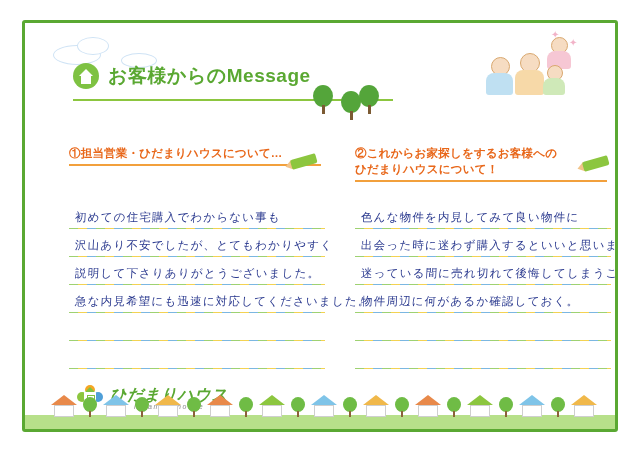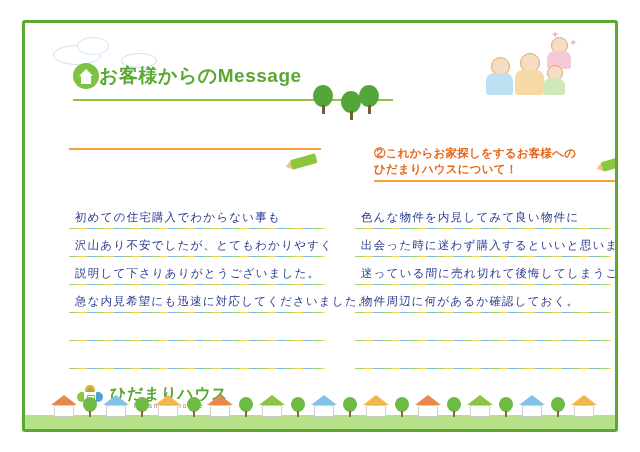--- a/index.html
+++ b/index.html
@@ -50,20 +50,21 @@
     left: 0; top: 34px;
     width: 100%;
     height: 52px;
   }
   .title-wrap {
     position: absolute;
     left: 48px;
     top: 6px;
     display: flex;
     align-items: center;
+    gap: 9px;
   }
   .house-badge {
     width: 26px; height: 26px;
     border-radius: 50%;
     background: #7ec242;
     position: relative;
     flex: 0 0 auto;
   }
   .house-badge::before {
     content: "";
@@ -139,21 +140,21 @@
     font-size: 10px;
   }
 
   
   .sec {
     position: absolute;
     top: 122px;
     width: 262px;
   }
   .sec.left { left: 44px; }
-  .sec.right { left: 330px; margin-left: 19px; }
+  .sec.right { left: 330px; }
   .sec-title {
     color: #e8671a;
     font-size: 11.5px;
     font-weight: bold;
     line-height: 16px;
     letter-spacing: 0.2px;
   }
   .sec-rule {
     margin-top: 3px;
     height: 2px;
@@ -222,21 +223,23 @@
     white-space: nowrap;
     transform: skewX(-3deg);
   }
 
   
   .footer-logo {
     position: absolute;
     left: 52px;
     top: 362px;
     display: flex;
+    align-items: center;
     gap: 7px;
+    font-style: italic;
   }
   .logo-mark {
     position: relative;
     width: 26px; height: 26px;
   }
   .logo-mark .petal {
     position: absolute;
     width: 10px; height: 10px;
     border-radius: 50%;
   }
@@ -369,20 +372,21 @@
       <div class="fam-body" style="left:74px; top:22px; width:24px; height:18px; background:#f6c7d4;"></div>
       <div class="fam-head" style="left:18px; top:28px; width:17px; height:17px;"></div>
       <div class="fam-body" style="left:13px; top:44px; width:27px; height:22px; background:#bfe0f2;"></div>
       <div class="fam-head" style="left:47px; top:24px; width:18px; height:18px;"></div>
       <div class="fam-body" style="left:42px; top:41px; width:29px; height:25px; background:#f7d9a8;"></div>
       <div class="fam-head" style="left:74px; top:36px; width:14px; height:14px;"></div>
       <div class="fam-body" style="left:70px; top:49px; width:22px; height:17px; background:#cfe9b8;"></div>
     </div>
 
     <div class="sec left">
+      <div class="sec-title">①担当営業・ひだまりハウスについて…</div>
       <div class="sec-rule"></div>
       <div class="pencil">
         <div class="tip"></div>
           <div class="body"></div>
       </div>
     </div>
 
     <div class="sec right">
       <div class="sec-title">②これからお家探しをするお客様への</div>
       <div class="sec-title">ひだまりハウスについて！</div>

